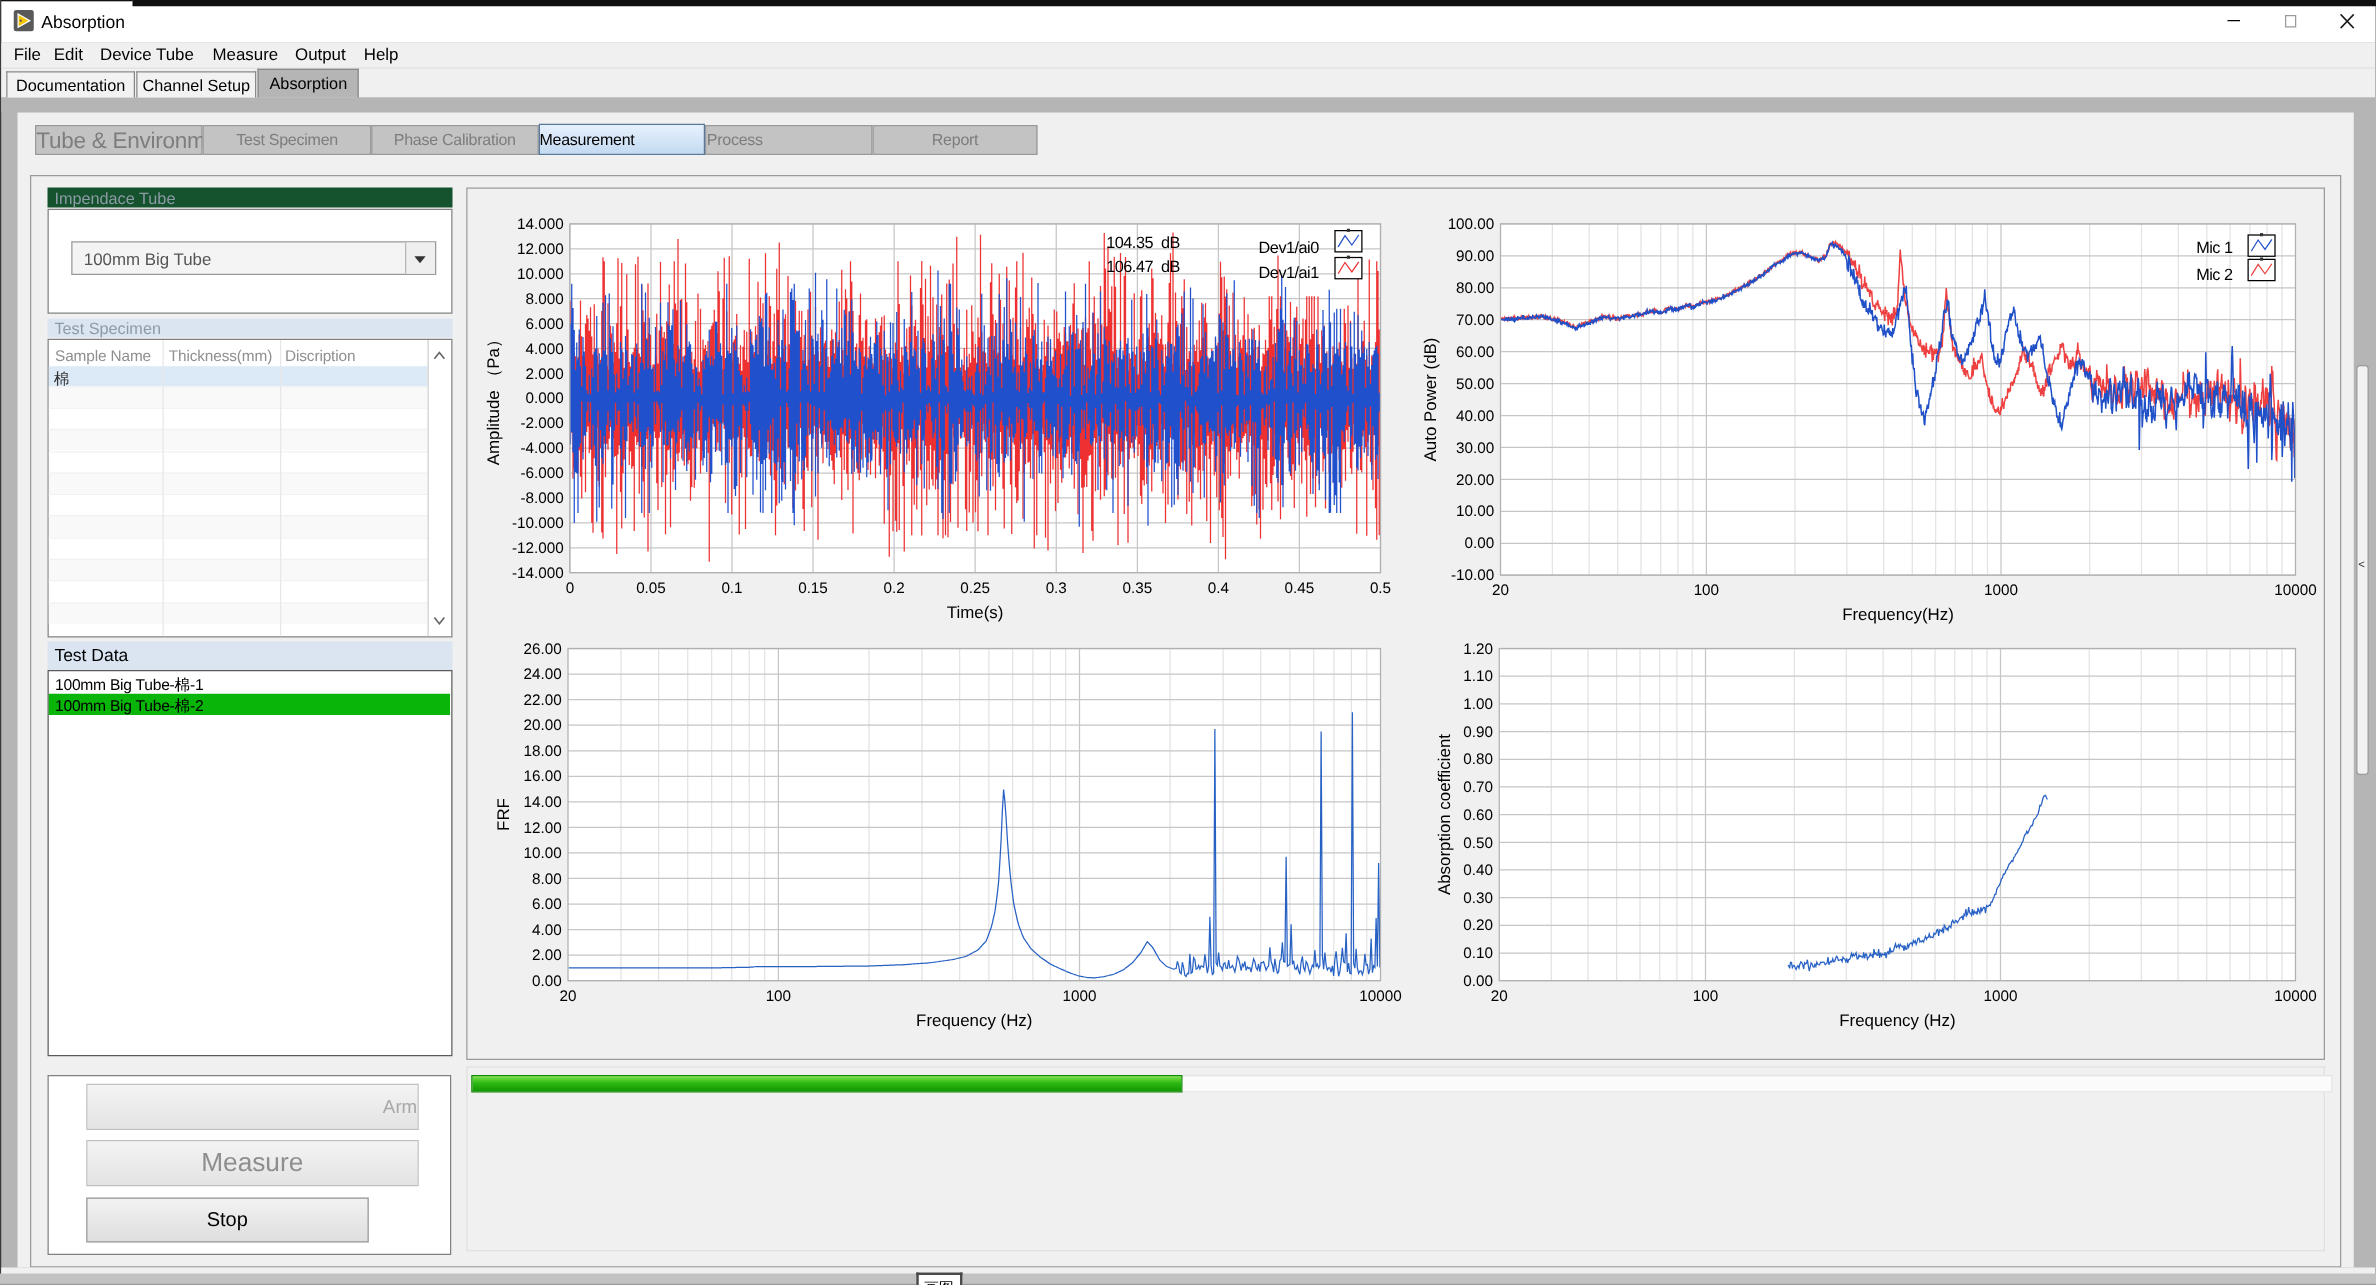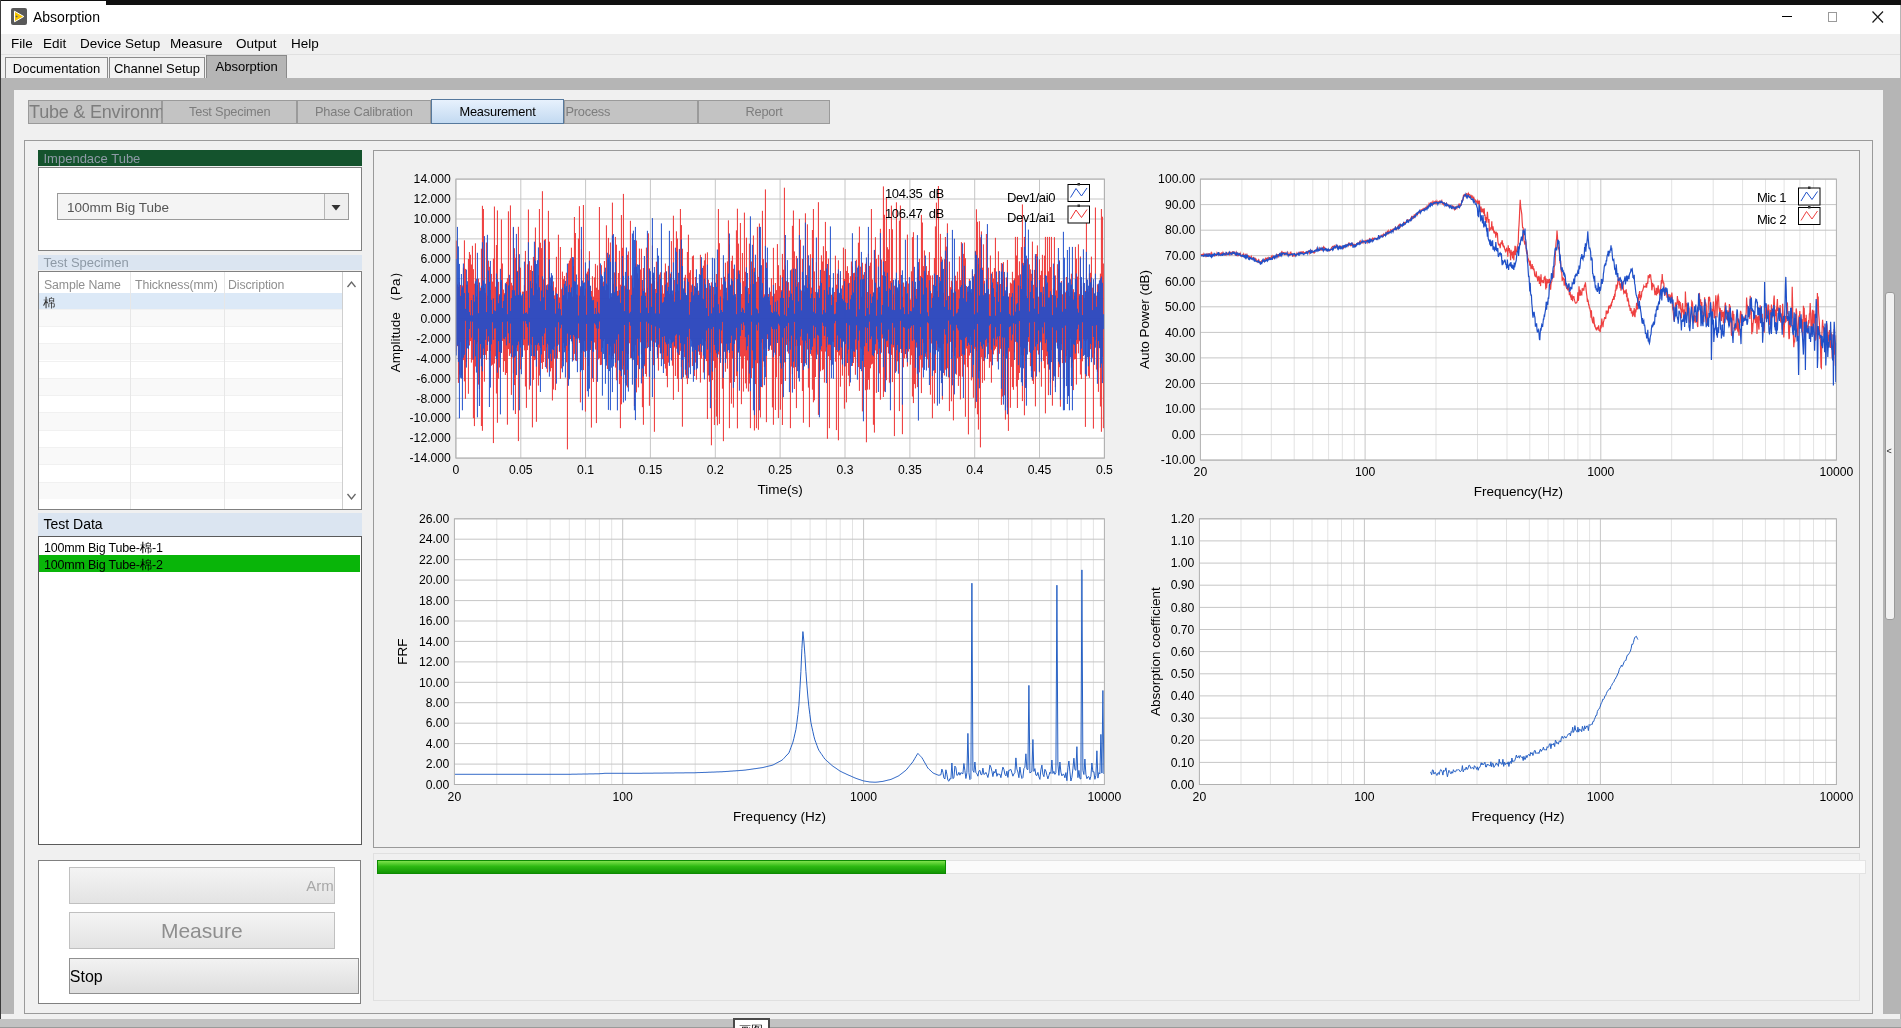--- a/index.html
+++ b/index.html
@@ -24,38 +24,38 @@
 <div class="abs" style="left:1782px;top:15.5px;width:10px;height:1.4px;background:#000"></div>
 <div class="abs" style="left:1827.5px;top:11.5px;width:9px;height:10.5px;border:1.2px solid #9a9a9a"></div>
 <svg class="abs" style="left:1872px;top:11px" width="12" height="12">
     <path d="M0.5 0.5 L11 11.5 M11 0.5 L0.5 11.5" stroke="#1a1a1a" stroke-width="1.2"></path>
   </svg>
 
 <div class="abs" style="left:1px;top:33.5px;width:1899px;height:21px;background:#f0f0f0;border-bottom:1px solid #e0e0e0"></div>
 <div class="abs" style="left:1px;top:34.5px;height:18px;font-size:13.5px;color:#000">
 <span style="position:absolute;left:10px;top:1px;white-space:nowrap">File</span>
 <span style="position:absolute;left:42px;top:1px;white-space:nowrap">Edit</span>
-<span style="position:absolute;left:79px;top:1px;white-space:nowrap">Device Setup</span>
+<span style="position:absolute;left:79px;top:1px;white-space:nowrap">Device Tube</span>
 <span style="position:absolute;left:169px;top:1px;white-space:nowrap">Measure</span>
 <span style="position:absolute;left:235px;top:1px;white-space:nowrap">Output</span>
 <span style="position:absolute;left:290px;top:1px;white-space:nowrap">Help</span>
 </div>
 
 <div class="abs" style="left:1px;top:55px;width:1899px;height:23px;background:#f0f0f0"></div>
 <div class="abs" style="left:1px;top:78px;width:1899px;height:12px;background:#b5b5b5"></div>
 <div class="abs" style="left:5.3px;top:56.5px;width:102.4px;height:21.6px;background:#f2f2f2;border:1px solid #898989;border-bottom:none;font-size:13px;color:#000;text-align:center;line-height:21px">Documentation</div>
 <div class="abs" style="left:108.8px;top:56.5px;width:96.4px;height:21.6px;background:#f2f2f2;border:1px solid #898989;border-bottom:none;font-size:13px;color:#000;text-align:center;line-height:21px">Channel Setup</div>
 <div class="abs" style="left:206.2px;top:54.9px;width:81px;height:23.2px;background:#b5b5b5;border:1px solid #898989;border-bottom:none;font-size:13px;color:#000;text-align:center;line-height:21px">Absorption</div>
 
 <div class="abs" style="left:14px;top:90px;width:1868.5px;height:924px;background:#f0f0f0"></div>
 
 <div class="abs" style="left:28px;top:100.2px;width:134.4px;height:23.7px;background:#c3c3c3;border:1px solid #9a9a9a;font-size:18px;letter-spacing:-0.2px;color:#7d7d7d;text-align:center;line-height:22px">Tube &amp; Environment</div>
 <div class="abs" style="left:162.4px;top:100.2px;width:134.6px;height:23.7px;background:#c3c3c3;border:1px solid #9a9a9a;font-size:12.8px;letter-spacing:-0.2px;color:#7d7d7d;text-align:center;line-height:22px">Test Specimen</div>
 <div class="abs" style="left:297px;top:100.2px;width:133.6px;height:23.7px;background:#c3c3c3;border:1px solid #9a9a9a;font-size:12.8px;letter-spacing:-0.2px;color:#7d7d7d;text-align:center;line-height:22px">Phase Calibration</div>
-<div class="abs" style="left:430.6px;top:99.4px;width:133.8px;height:25px;background:linear-gradient(#e7f1fd,#c3daf1);border:1px solid #56799d;font-size:12.8px;letter-spacing:-0.2px;color:#000;text-align:center;line-height:23px">Measurement</div>
+<div class="abs" style="left:430.6px;top:99.4px;width:133.8px;height:25px;background:linear-gradient(#e7f1fd,#c3daf1);border:1px solid #56799d;font-size:12.8px;letter-spacing:-0.2px;color:#000;line-height:23px">Measurement</div>
 <div class="abs" style="left:564.4px;top:100.2px;width:133.6px;height:23.7px;background:#c3c3c3;border:1px solid #9a9a9a;font-size:12.8px;letter-spacing:-0.2px;color:#7d7d7d;line-height:22px">Process</div>
 <div class="abs" style="left:698px;top:100.2px;width:132.1px;height:23.7px;background:#c3c3c3;border:1px solid #9a9a9a;font-size:12.8px;letter-spacing:-0.2px;color:#7d7d7d;text-align:center;line-height:22px">Report</div>
 
 <div class="abs" style="left:23.6px;top:139.5px;width:1849.1px;height:874.5px;border:1px solid #9a9a9a"></div>
 
 <div class="abs" style="left:37.5px;top:149.7px;width:324.2px;height:16.8px;background:#14532d;font-size:13px;color:#8e9aa6;padding-left:6px;line-height:17px">Impendace Tube</div>
 <div class="abs" style="left:37.5px;top:166.5px;width:324.2px;height:84.4px;background:#ffffff;border:1px solid #808080"></div>
 <div class="abs" style="left:57px;top:193px;width:292px;height:27px;background:#f4f4f4;border:1px solid #9a9a9a">
   <span style="position:absolute;left:9px;top:5.5px;font-size:13.5px;color:#555">100mm Big Tube</span>
   <div style="position:absolute;right:0px;top:0px;width:24px;height:25px;background:#efefef;border-left:1px solid #b5b5b5"></div>
@@ -94,21 +94,21 @@
 
 <div class="abs" style="left:37.5px;top:512.7px;width:324.2px;height:23.3px;background:#dbe5f1;font-size:14px;color:#000;padding-left:6px;line-height:23px">Test Data</div>
 <div class="abs" style="left:37.5px;top:536px;width:324.2px;height:309px;background:#ffffff;border:1px solid #5a5a5a"></div>
 <div class="abs" style="left:44px;top:540px;font-size:12.5px;letter-spacing:-0.2px;color:#000">100mm Big Tube-棉-1</div>
 <div class="abs" style="left:39px;top:555px;width:321px;height:17px;background:#09b509"></div>
 <div class="abs" style="left:44px;top:557px;font-size:12.5px;letter-spacing:-0.2px;color:#000">100mm Big Tube-棉-2</div>
 
 <div class="abs" style="left:38px;top:859.8px;width:322.6px;height:144px;background:#ffffff;border:1px solid #808080"></div>
 <div class="abs" style="left:68.8px;top:867.4px;width:266px;height:36.5px;background:linear-gradient(#f4f4f4,#e3e3e3);border:1px solid #c0c0c0;font-size:15px;color:#a8a8a8;text-align:right;line-height:35px">Arm</div>
 <div class="abs" style="left:68.8px;top:911.6px;width:266px;height:37.4px;background:linear-gradient(#f4f4f4,#e3e3e3);border:1px solid #c0c0c0;font-size:21px;color:#8e8e8e;text-align:center;line-height:36px">Measure</div>
-<div class="abs" style="left:68.8px;top:957.7px;width:290px;height:36.5px;background:linear-gradient(#f2f2f2,#dedede);border:1px solid #909090;font-size:16px;color:#000;text-align:left;line-height:35px">Stop</div>
+<div class="abs" style="left:68.8px;top:957.7px;width:226px;height:36.5px;background:linear-gradient(#f2f2f2,#dedede);border:1px solid #909090;font-size:16px;color:#000;text-align:center;line-height:35px">Stop</div>
 
 <div class="abs" style="left:372.6px;top:150.4px;width:1487.9px;height:697.9px;background:#f0f0f0;border:1px solid #9a9a9a">
 <svg width="1488" height="698" viewBox="0 0 1488 698" style="position:absolute;left:0;top:0">
       <rect x="81.9" y="28.1" width="648.5" height="279" fill="#ffffff" stroke="none"></rect>
       <rect x="826.4" y="28.1" width="636" height="281" fill="#ffffff" stroke="none"></rect>
       <rect x="80.4" y="367.8" width="650" height="265.7" fill="#ffffff" stroke="none"></rect>
       <rect x="825.4" y="367.8" width="637" height="265.7" fill="#ffffff" stroke="none"></rect>
       <path d="M81.9 307.1H730.4 M81.9 287.2H730.4 M81.9 267.2H730.4 M81.9 247.3H730.4 M81.9 227.4H730.4 M81.9 207.5H730.4 M81.9 187.5H730.4 M81.9 167.6H730.4 M81.9 147.7H730.4 M81.9 127.7H730.4 M81.9 107.8H730.4 M81.9 87.9H730.4 M81.9 68H730.4 M81.9 48H730.4 M81.9 28.1H730.4" stroke="#c6c6c6" fill="none"></path>
       <path d="M81.9 28.1V307.1 M146.8 28.1V307.1 M211.6 28.1V307.1 M276.4 28.1V307.1 M341.3 28.1V307.1 M406.1 28.1V307.1 M471 28.1V307.1 M535.9 28.1V307.1 M600.7 28.1V307.1 M665.5 28.1V307.1 M730.4 28.1V307.1 " stroke="#c6c6c6" fill="none"></path>
       <path d="M867.9 28.1V309.1 M897.3 28.1V309.1 M920.2 28.1V309.1 M938.8 28.1V309.1 M954.6 28.1V309.1 M968.3 28.1V309.1 M980.3 28.1V309.1 M1062 28.1V309.1 M1103.5 28.1V309.1 M1133 28.1V309.1 M1155.8 28.1V309.1 M1174.5 28.1V309.1 M1190.3 28.1V309.1 M1203.9 28.1V309.1 M1216 28.1V309.1 M1297.7 28.1V309.1 M1339.2 28.1V309.1 M1368.6 28.1V309.1 M1391.5 28.1V309.1 M1410.1 28.1V309.1 M1425.9 28.1V309.1 M1439.6 28.1V309.1 M1451.6 28.1V309.1" stroke="#e3e3e3" fill="none"></path>

